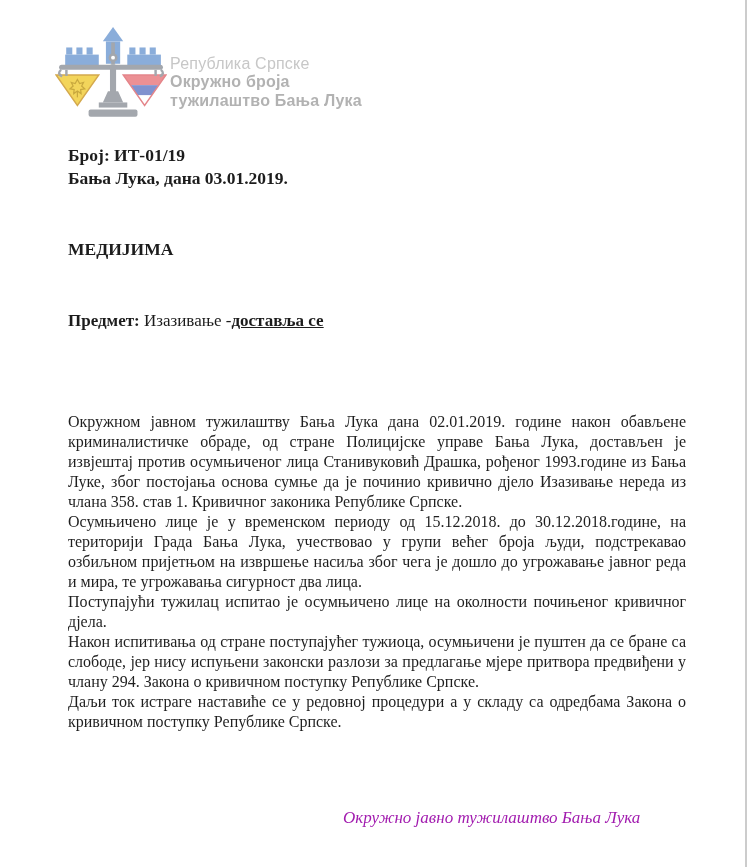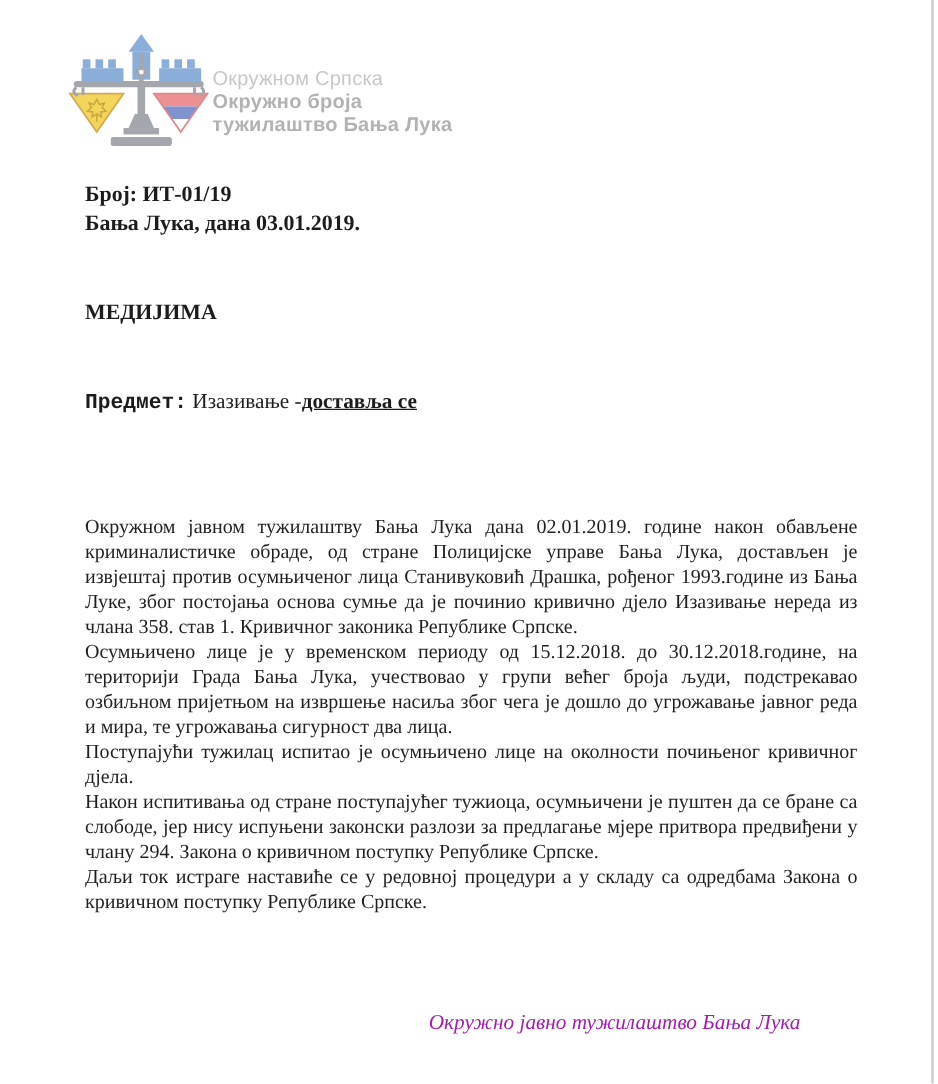--- a/index.html
+++ b/index.html
@@ -49,21 +49,21 @@
     font-weight: 700;
     font-size: 17.5px;
     color: #1c1c1c;
   }
   .subject {
     position: absolute;
     left: 68px; top: 311px;
     font-size: 17px;
     color: #1c1c1c;
   }
-  .subject .s-label { font-weight: 700; font-family: Liberation Mono, monospace; }
+  .subject .s-label { font-weight: 700; }
   .subject .s-plain { font-weight: 400; }
   .subject .s-underlined { font-weight: 700; text-decoration: underline; }
   .body-text {
     position: absolute;
     left: 68px; top: 412px;
     width: 618px;
     font-size: 16px;
     line-height: 20px;
     text-align: justify;
     color: #1f1f1f;
@@ -123,21 +123,21 @@
         <polygon points="52,64 62,64 67,75 47,75"></polygon>
         <rect x="43" y="75" width="28" height="5"></rect>
         <rect x="33" y="82" width="48" height="7" rx="2"></rect>
       </g>
       <circle cx="57" cy="31" r="4.4" fill="#a3a7ad"></circle>
       <circle cx="57" cy="31" r="1.9" fill="#ffffff"></circle>
       <path d="M6 43 q-4.5 3.5 1 6.5" fill="none" stroke="#a3a7ad" stroke-width="2.4"></path>
       <path d="M104 43 q4.5 3.5 -1 6.5" fill="none" stroke="#a3a7ad" stroke-width="2.4"></path>
     </svg>
     <div class="logo-text">
-      <div class="lt-light">Окружном Српска</div>
+      <div class="lt-light">Република Српске</div>
       <div class="lt-bold">Окружно броја</div>
       <div class="lt-bold">тужилаштво Бања Лука</div>
     </div>
   </div>
 
   <div class="meta">
     <div>Број: ИТ-01/19</div>
     <div>Бања Лука, дана 03.01.2019.</div>
   </div>
 

